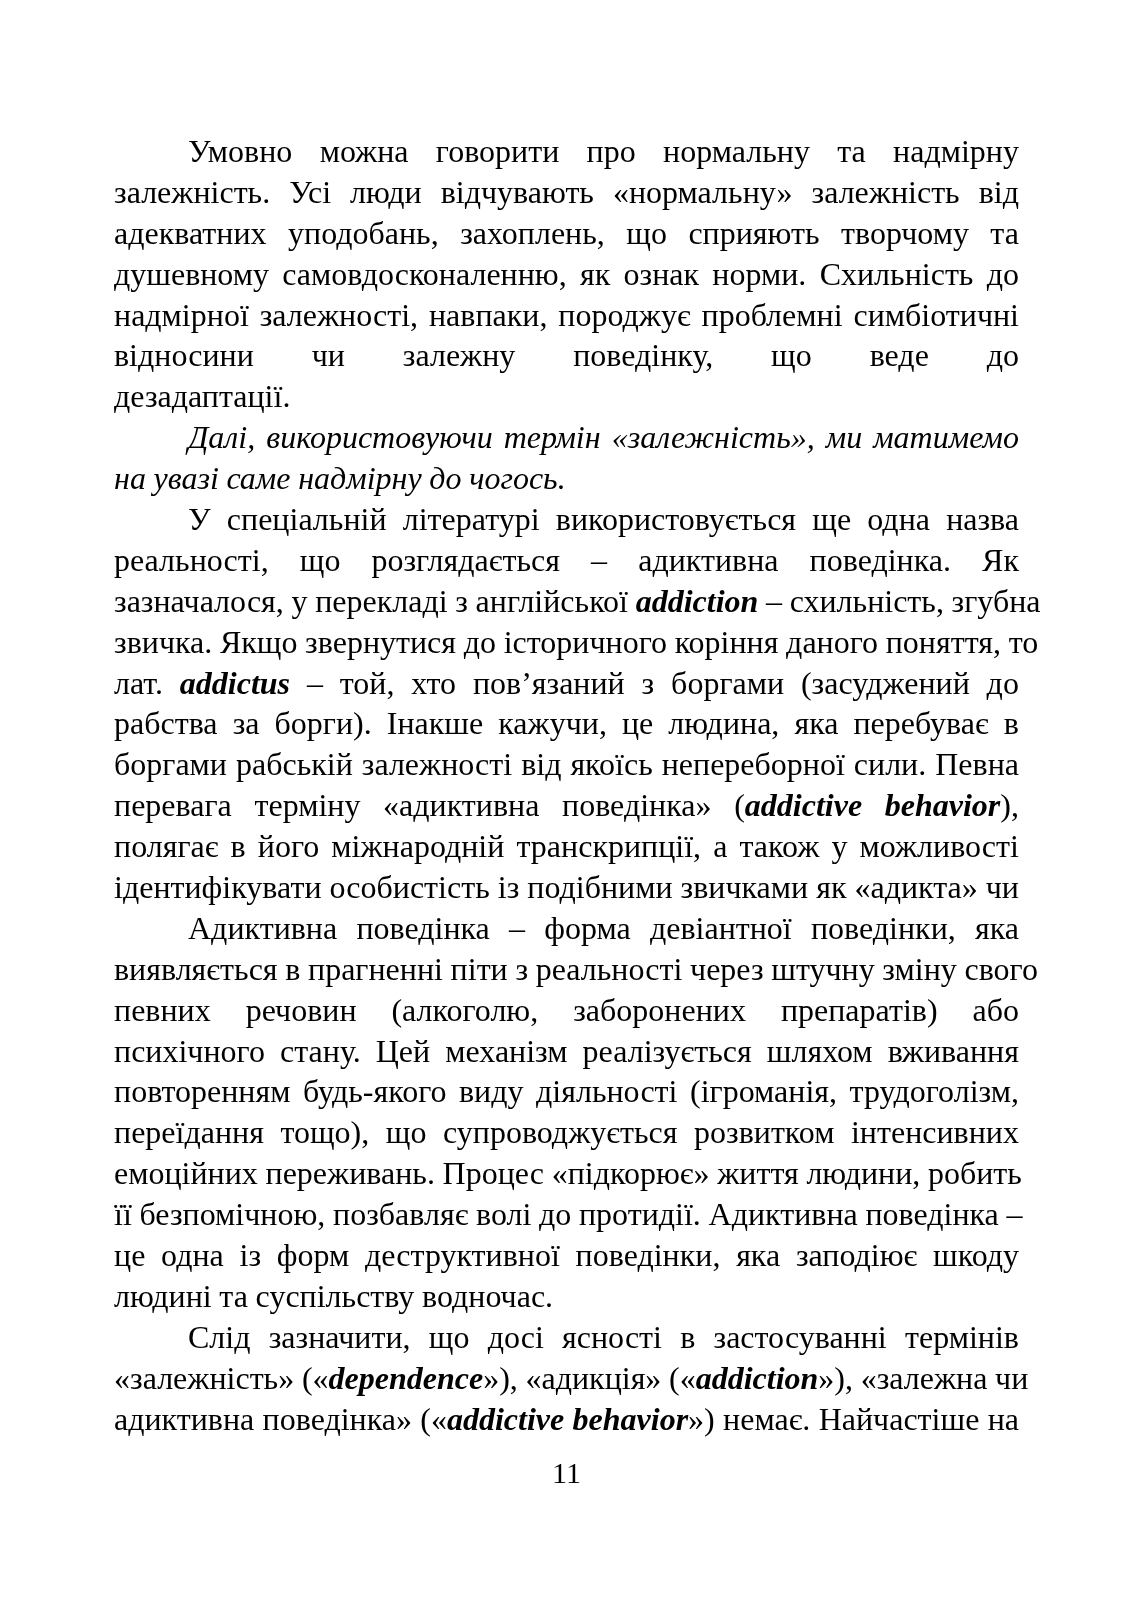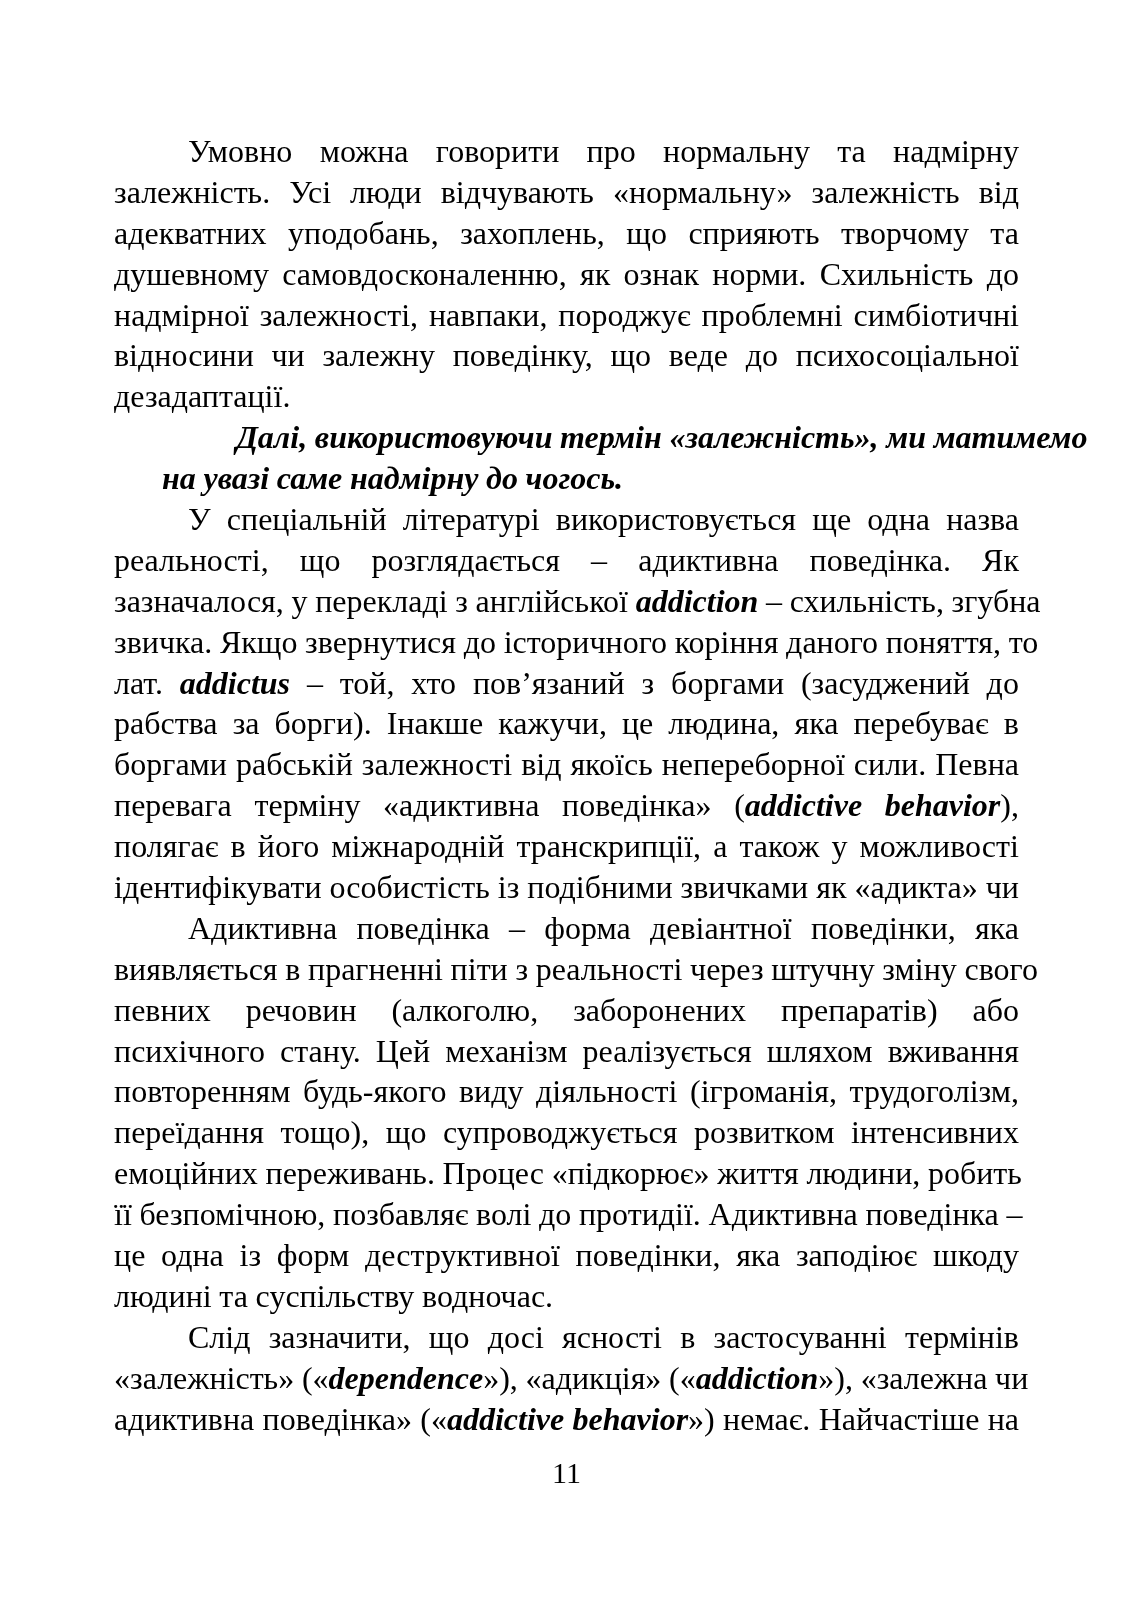--- a/index.html
+++ b/index.html
@@ -27,21 +27,21 @@
     justify-content: space-between;
     align-items: center;
     column-gap: 0.24em;
     height: 40.9px;
     line-height: 40.9px;
     font-size: 32px;
     white-space: nowrap;
   }
   .line.indent { padding-left: 74px; }
   .line.end { justify-content: flex-start; }
-  .p.bi .line { font-weight: bold; font-style: italic; margin-left: 48px; }
+  .p.bi .line { font-weight: normal; font-style: italic; }
   .it { font-style: italic; font-weight: bold; }
   .footer {
     position: absolute;
     top: 1452px;
     left: 114px;
     width: 905px;
     height: 41px;
     line-height: 41px;
     font-size: 30px;
     text-align: center;
@@ -97,21 +97,20 @@
         <span class="w"><span>симбіотичні</span></span>
       </div>
       <div class="line">
         <span class="w"><span>відносини</span></span>
         <span class="w"><span>чи</span></span>
         <span class="w"><span>залежну</span></span>
         <span class="w"><span>поведінку,</span></span>
         <span class="w"><span>що</span></span>
         <span class="w"><span>веде</span></span>
         <span class="w"><span>до</span></span>
-        <span class="w"><span>психосоціальної</span></span>
       </div>
       <div class="line end">
         <span class="w"><span>дезадаптації.</span></span>
       </div>
     </div>
     <div class="p bi">
       <div class="line indent">
         <span class="w"><span>Далі,</span></span>
         <span class="w"><span>використовуючи</span></span>
         <span class="w"><span>термін</span></span>

